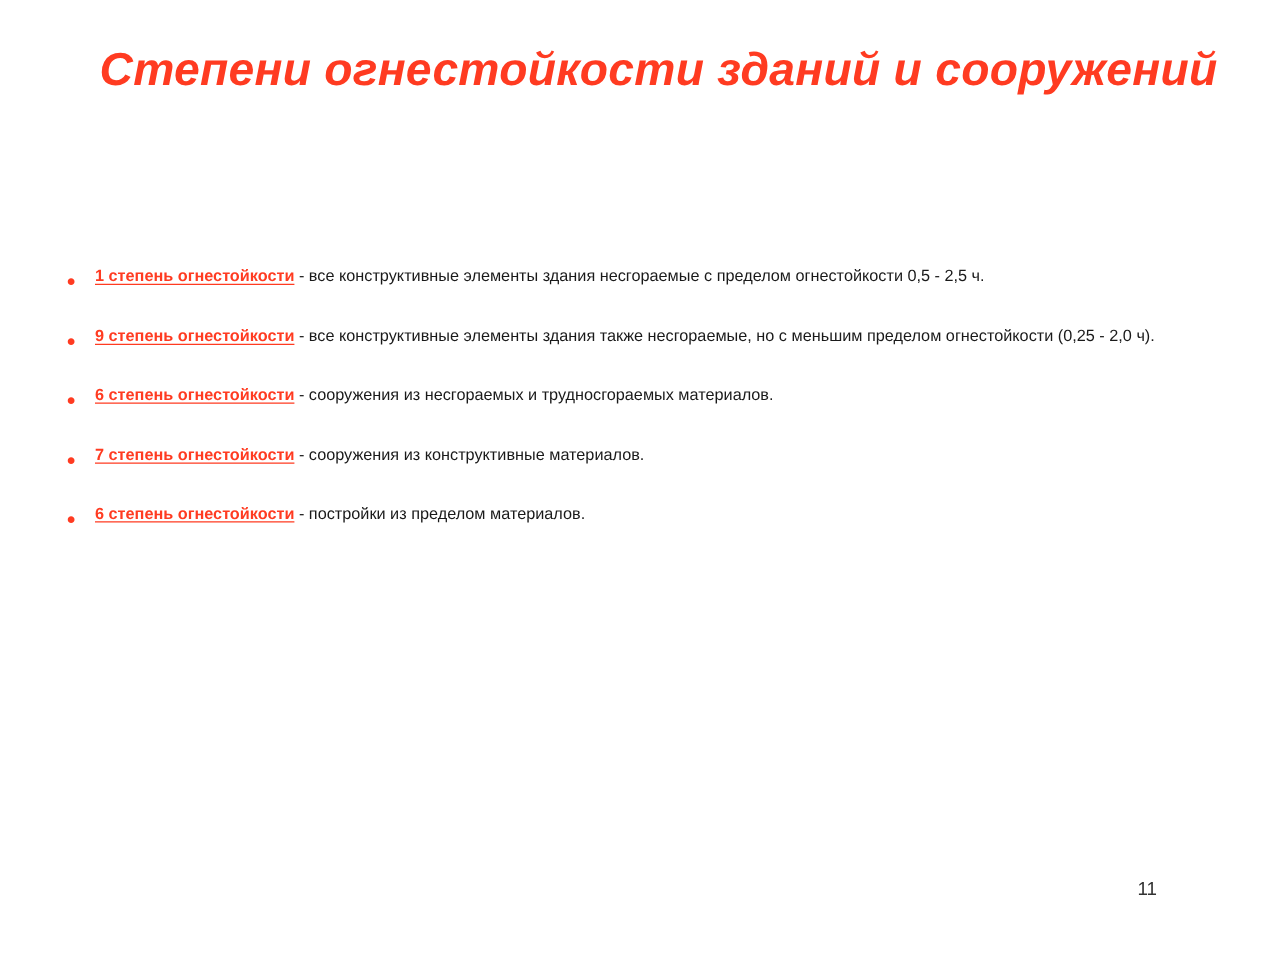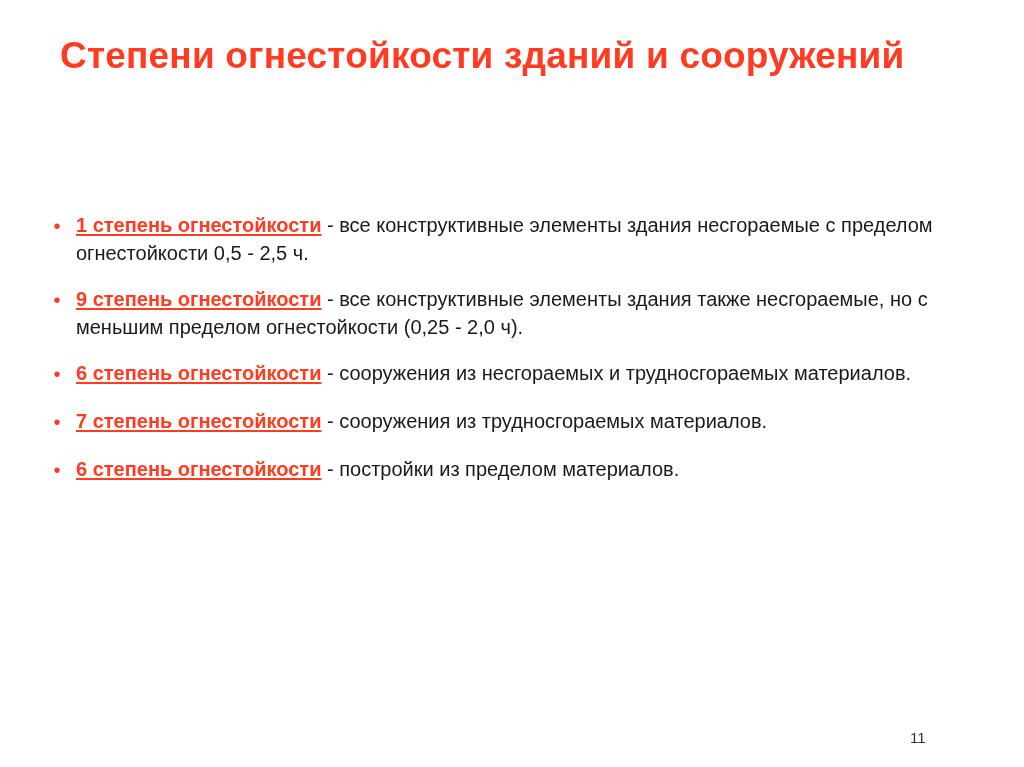--- a/index.html
+++ b/index.html
@@ -16,28 +16,29 @@
   }
   .slide {
     position: relative;
     width: 1024px;
     height: 767px;
     background: #ffffff;
   }
   .slide-title {
     position: absolute;
     top: 33px;
-    left: 60px;
+    left: 70px;
     width: 904px;
-    text-align: left;
+    text-align: right;
     color: #FF3B21;
     font-size: 37px;
     font-weight: bold;
     line-height: 1.26;
     letter-spacing: 0.2px;
+    font-style: italic;
   }
   .body-list {
     position: absolute;
     top: 212px;
     left: 38px;
     width: 962px;
   }
   .list-item {
     display: flex;
     align-items: flex-start;
@@ -47,40 +48,39 @@
     flex: 0 0 auto;
     width: 38px;
     color: #FF3B21;
     font-size: 20px;
     line-height: 1.38;
     text-align: center;
     padding-top: 1px;
   }
   .item-text {
     flex: 1 1 auto;
-    font-size: 20px;
+    font-size: 13px;
     line-height: 1.38;
     color: #1a1a1a;
   }
   .term {
     color: #FF3B21;
     font-weight: bold;
     text-decoration: underline;
     text-underline-offset: 2px;
   }
   .rest {
     color: #1a1a1a;
   }
   .page-number {
     position: absolute;
     left: 910px;
     top: 703px;
     font-size: 15px;
     color: #333333;
-    margin-top: 26px;
   }
 </style>
 </head>
 <body>
 
 <div class="slide">
 
   <div class="slide-title">Степени огнестойкости зданий и сооружений</div>
 
   <div class="body-list">
@@ -95,21 +95,21 @@
       <span class="item-text"><span class="term"> 9 степень огнестойкости</span><span class="rest"> - все конструктивные элементы здания также несгораемые, но с меньшим пределом огнестойкости (0,25 - 2,0 ч).</span></span>
     </div>
 
     <div class="list-item">
       <span class="bullet">•</span>
       <span class="item-text"><span class="term">6 степень огнестойкости</span><span class="rest"> - сооружения из несгораемых и трудносгораемых материалов.</span></span>
     </div>
 
     <div class="list-item">
       <span class="bullet">•</span>
-      <span class="item-text"><span class="term"> 7 степень огнестойкости</span><span class="rest"> - сооружения из трудносгораемых материалов.</span></span>
+      <span class="item-text"><span class="term"> 7 степень огнестойкости</span><span class="rest"> - сооружения из конструктивные материалов.</span></span>
     </div>
 
     <div class="list-item">
       <span class="bullet">•</span>
       <span class="item-text"><span class="term"> 6 степень огнестойкости</span><span class="rest"> - постройки из пределом материалов.</span></span>
     </div>
 
   </div>
 
   <div class="page-number">11</div>

